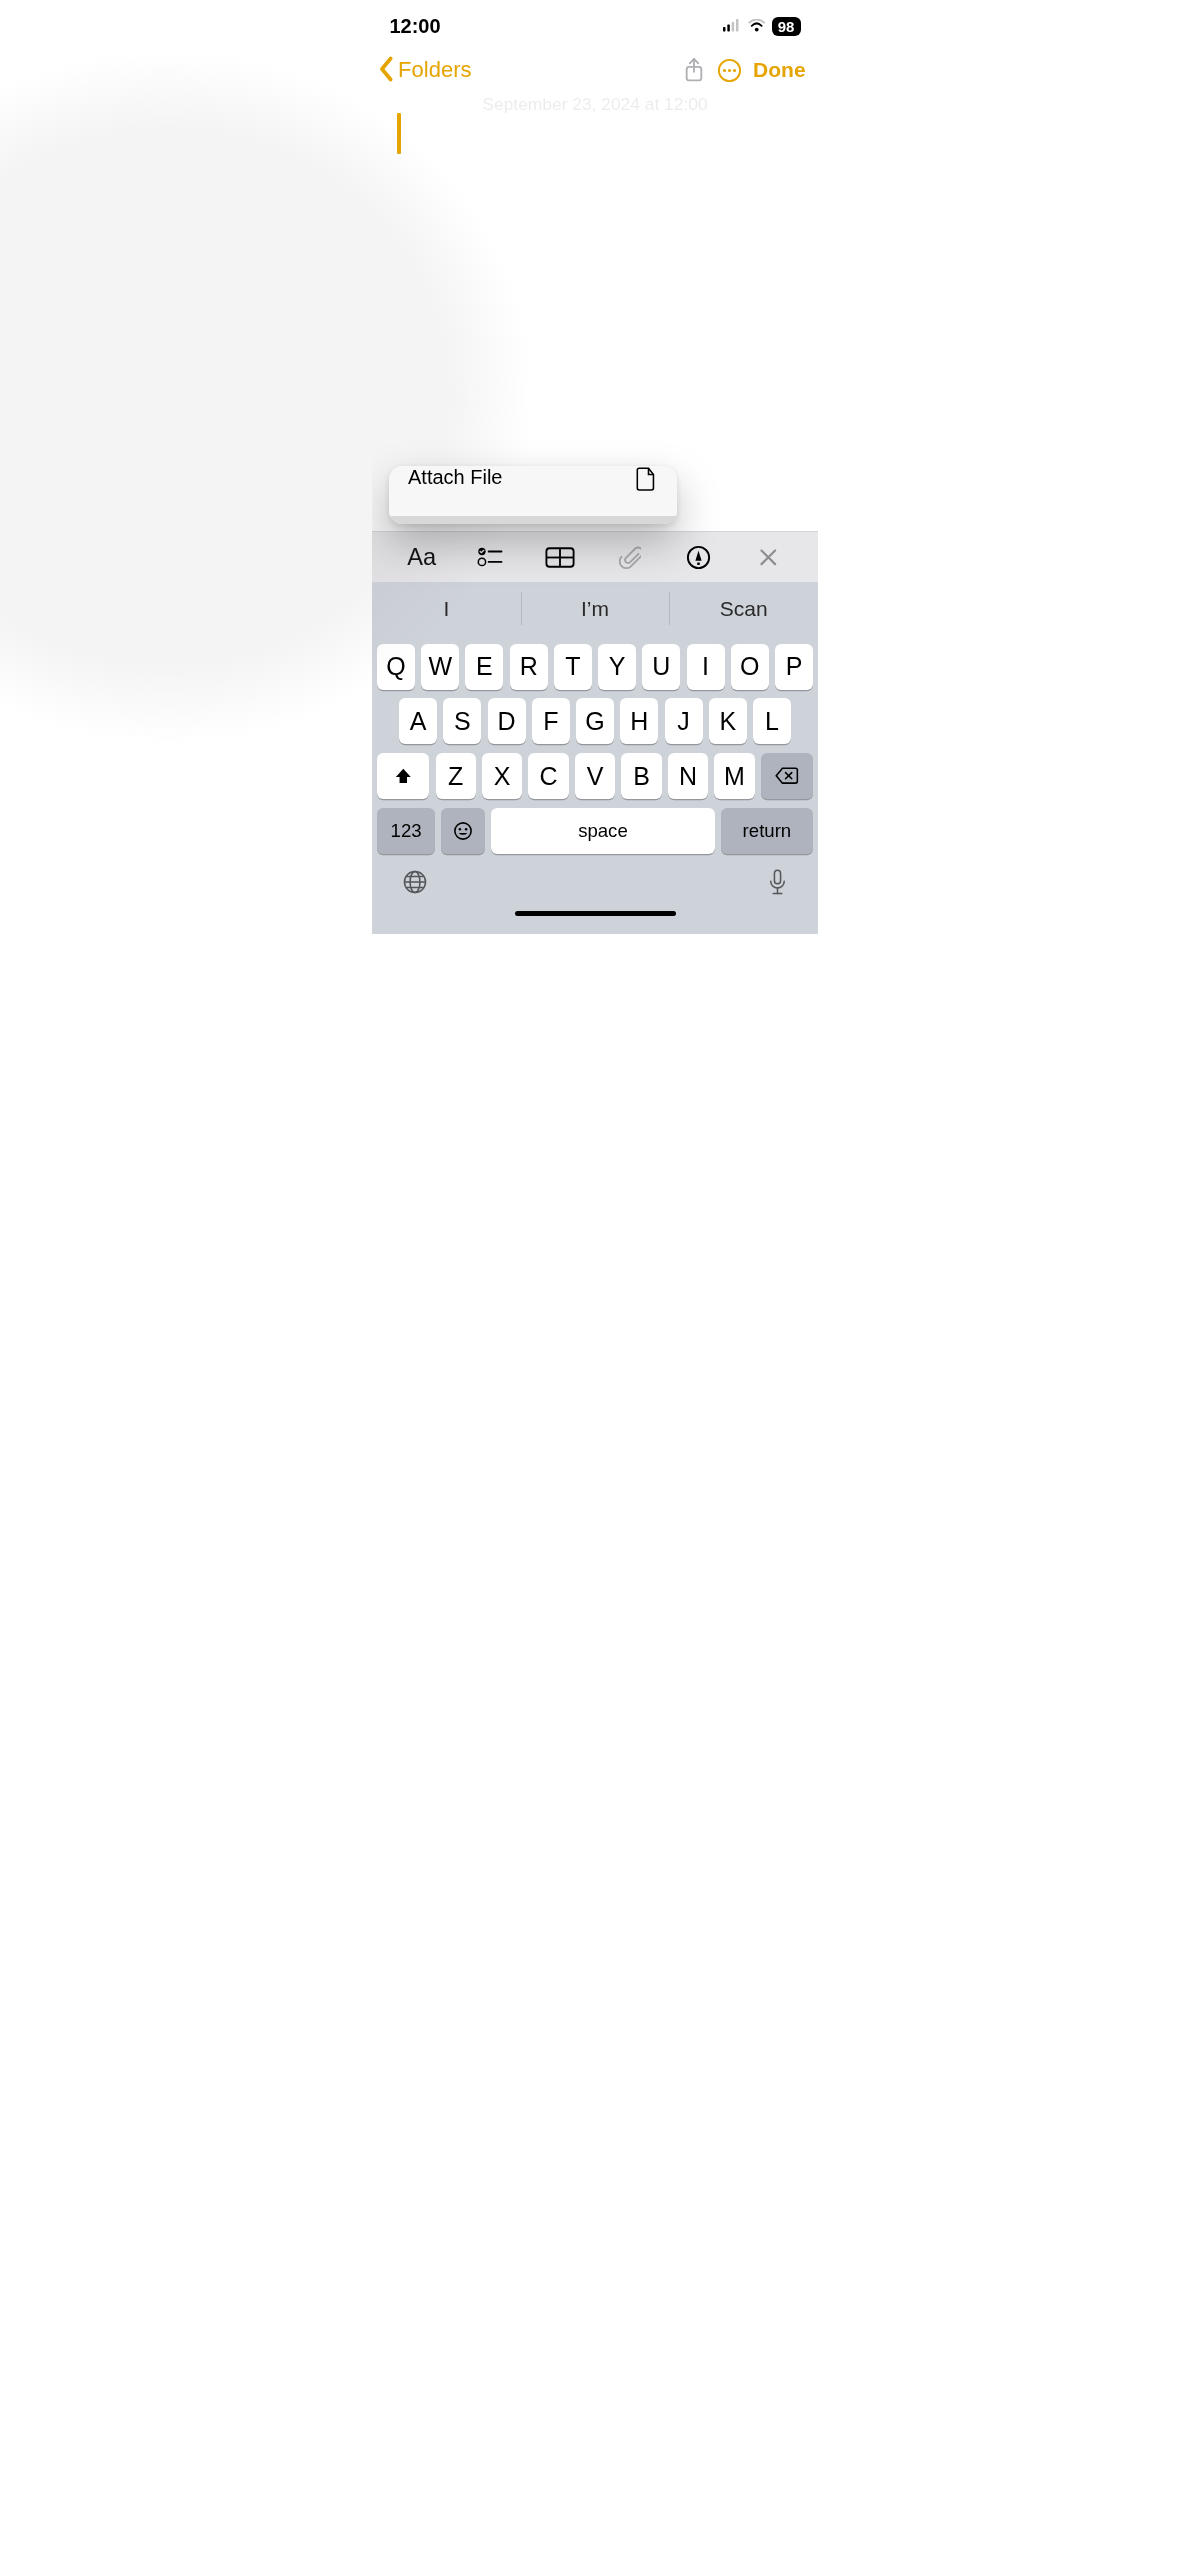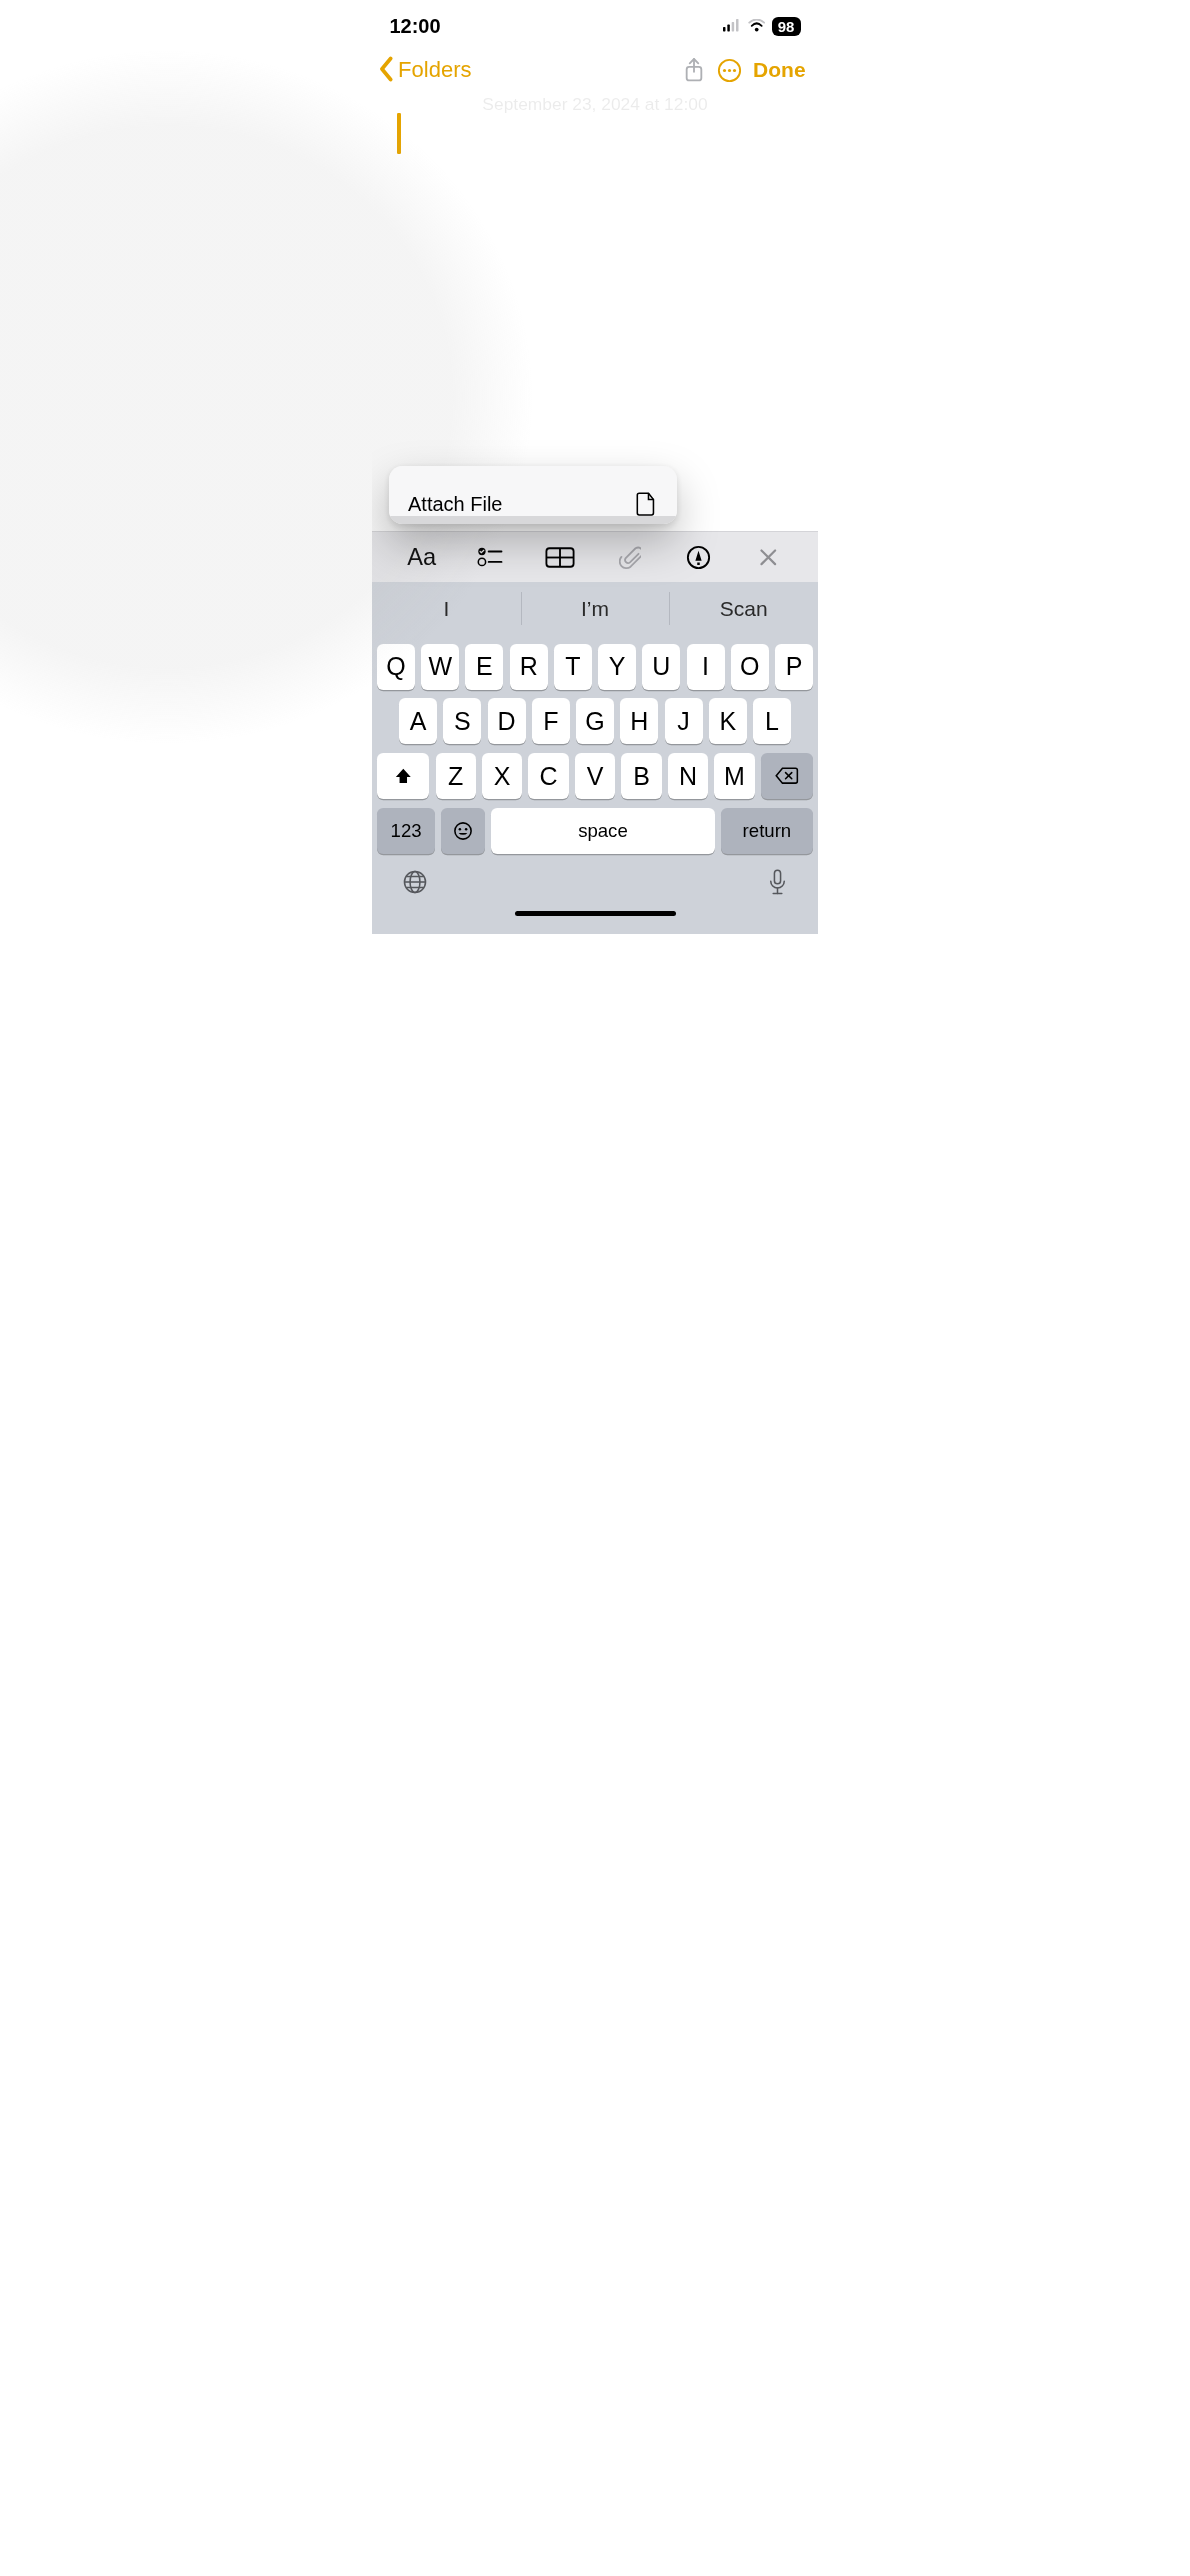--- a/index.html
+++ b/index.html
@@ -80,21 +80,21 @@
     left: 17.4px;
     bottom: 7.4px;
     width: 288px;
     border-radius: 13.6px;
     background: #f6f6f6;
     box-shadow: 0 18.6px 43px rgba(0,0,0,0.25), 0 2.5px 7.4px rgba(0,0,0,0.12);
     overflow: hidden;
   }
   .attach-item {
     display: flex;
-    align-items: flex-end;
+    align-items: flex-start;
     justify-content: space-between;
     padding: 0 18.6px;
     height: 50px;
     background: #f7f7f8;
     border-top: 0.6px solid rgba(0,0,0,0.10);
   }
   .attach-item:first-child { border-top: none; }
   .attach-item .label { font-size: 20px; font-weight: 400; color: #000; }
   .attach-sep { height: 7.4px; background: #d8d8da; }
   .attach-icon { width: 25px; height: 25px; display:flex; align-items:center; justify-content:center; }

